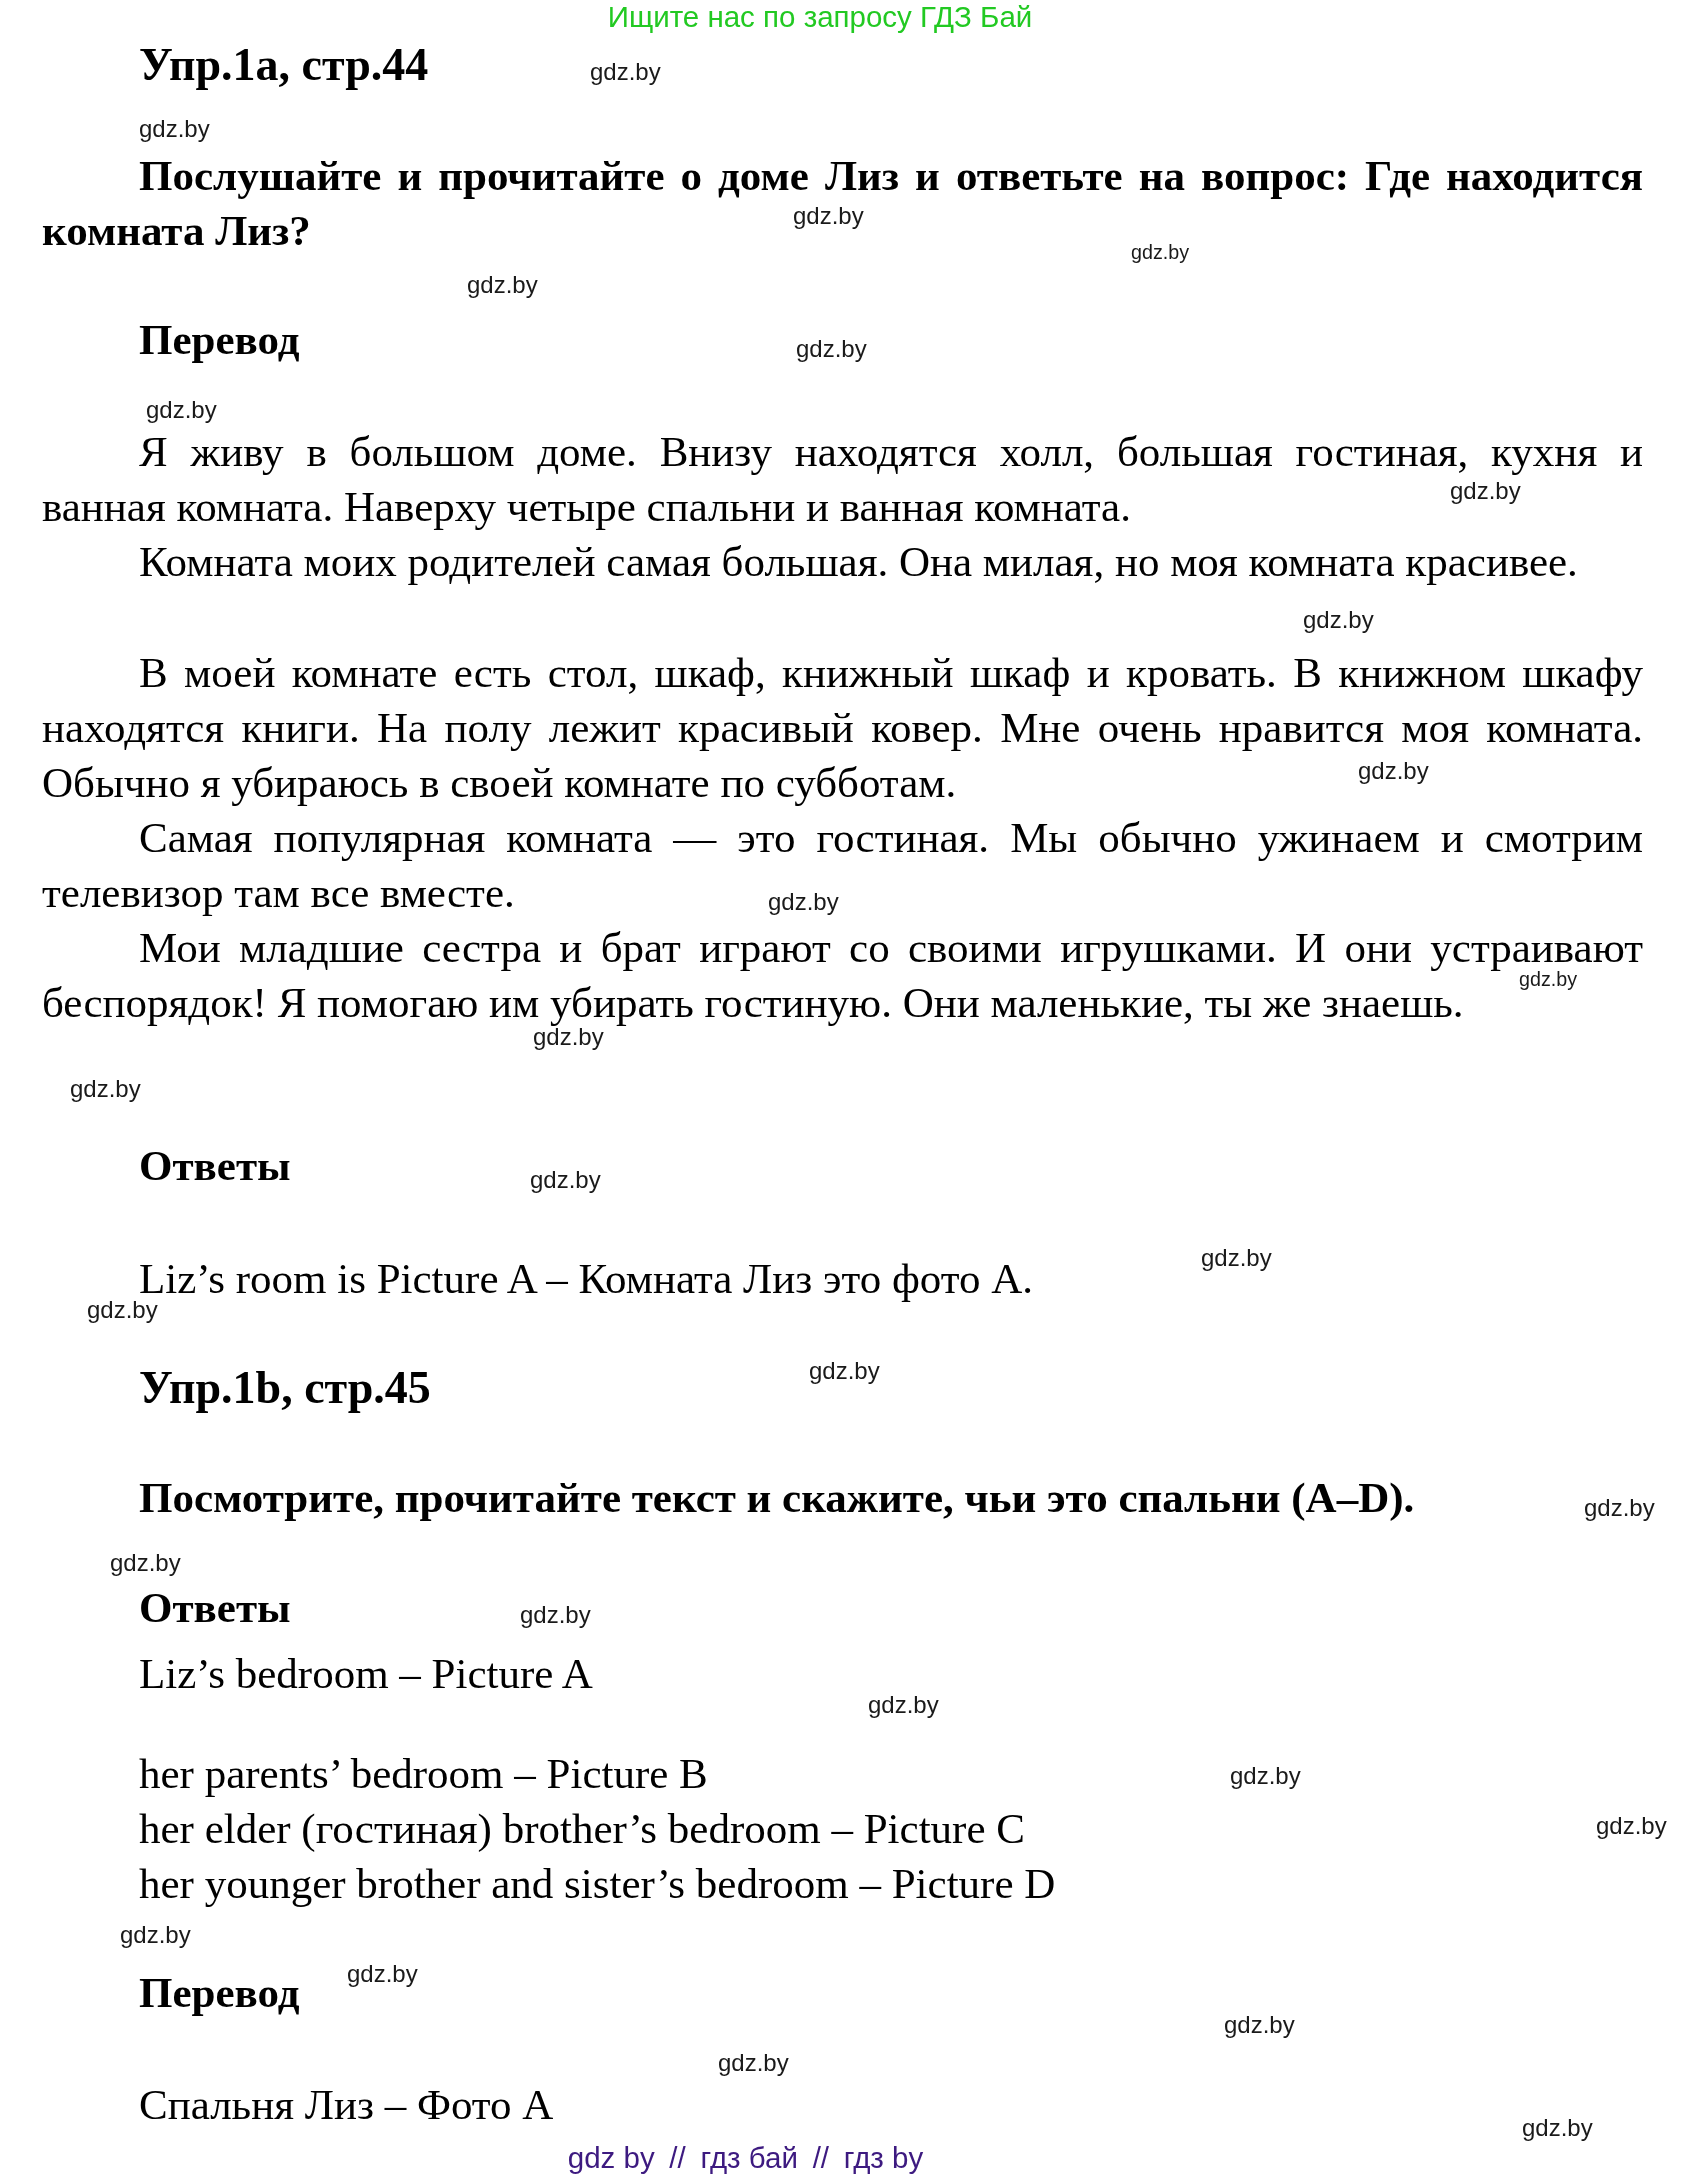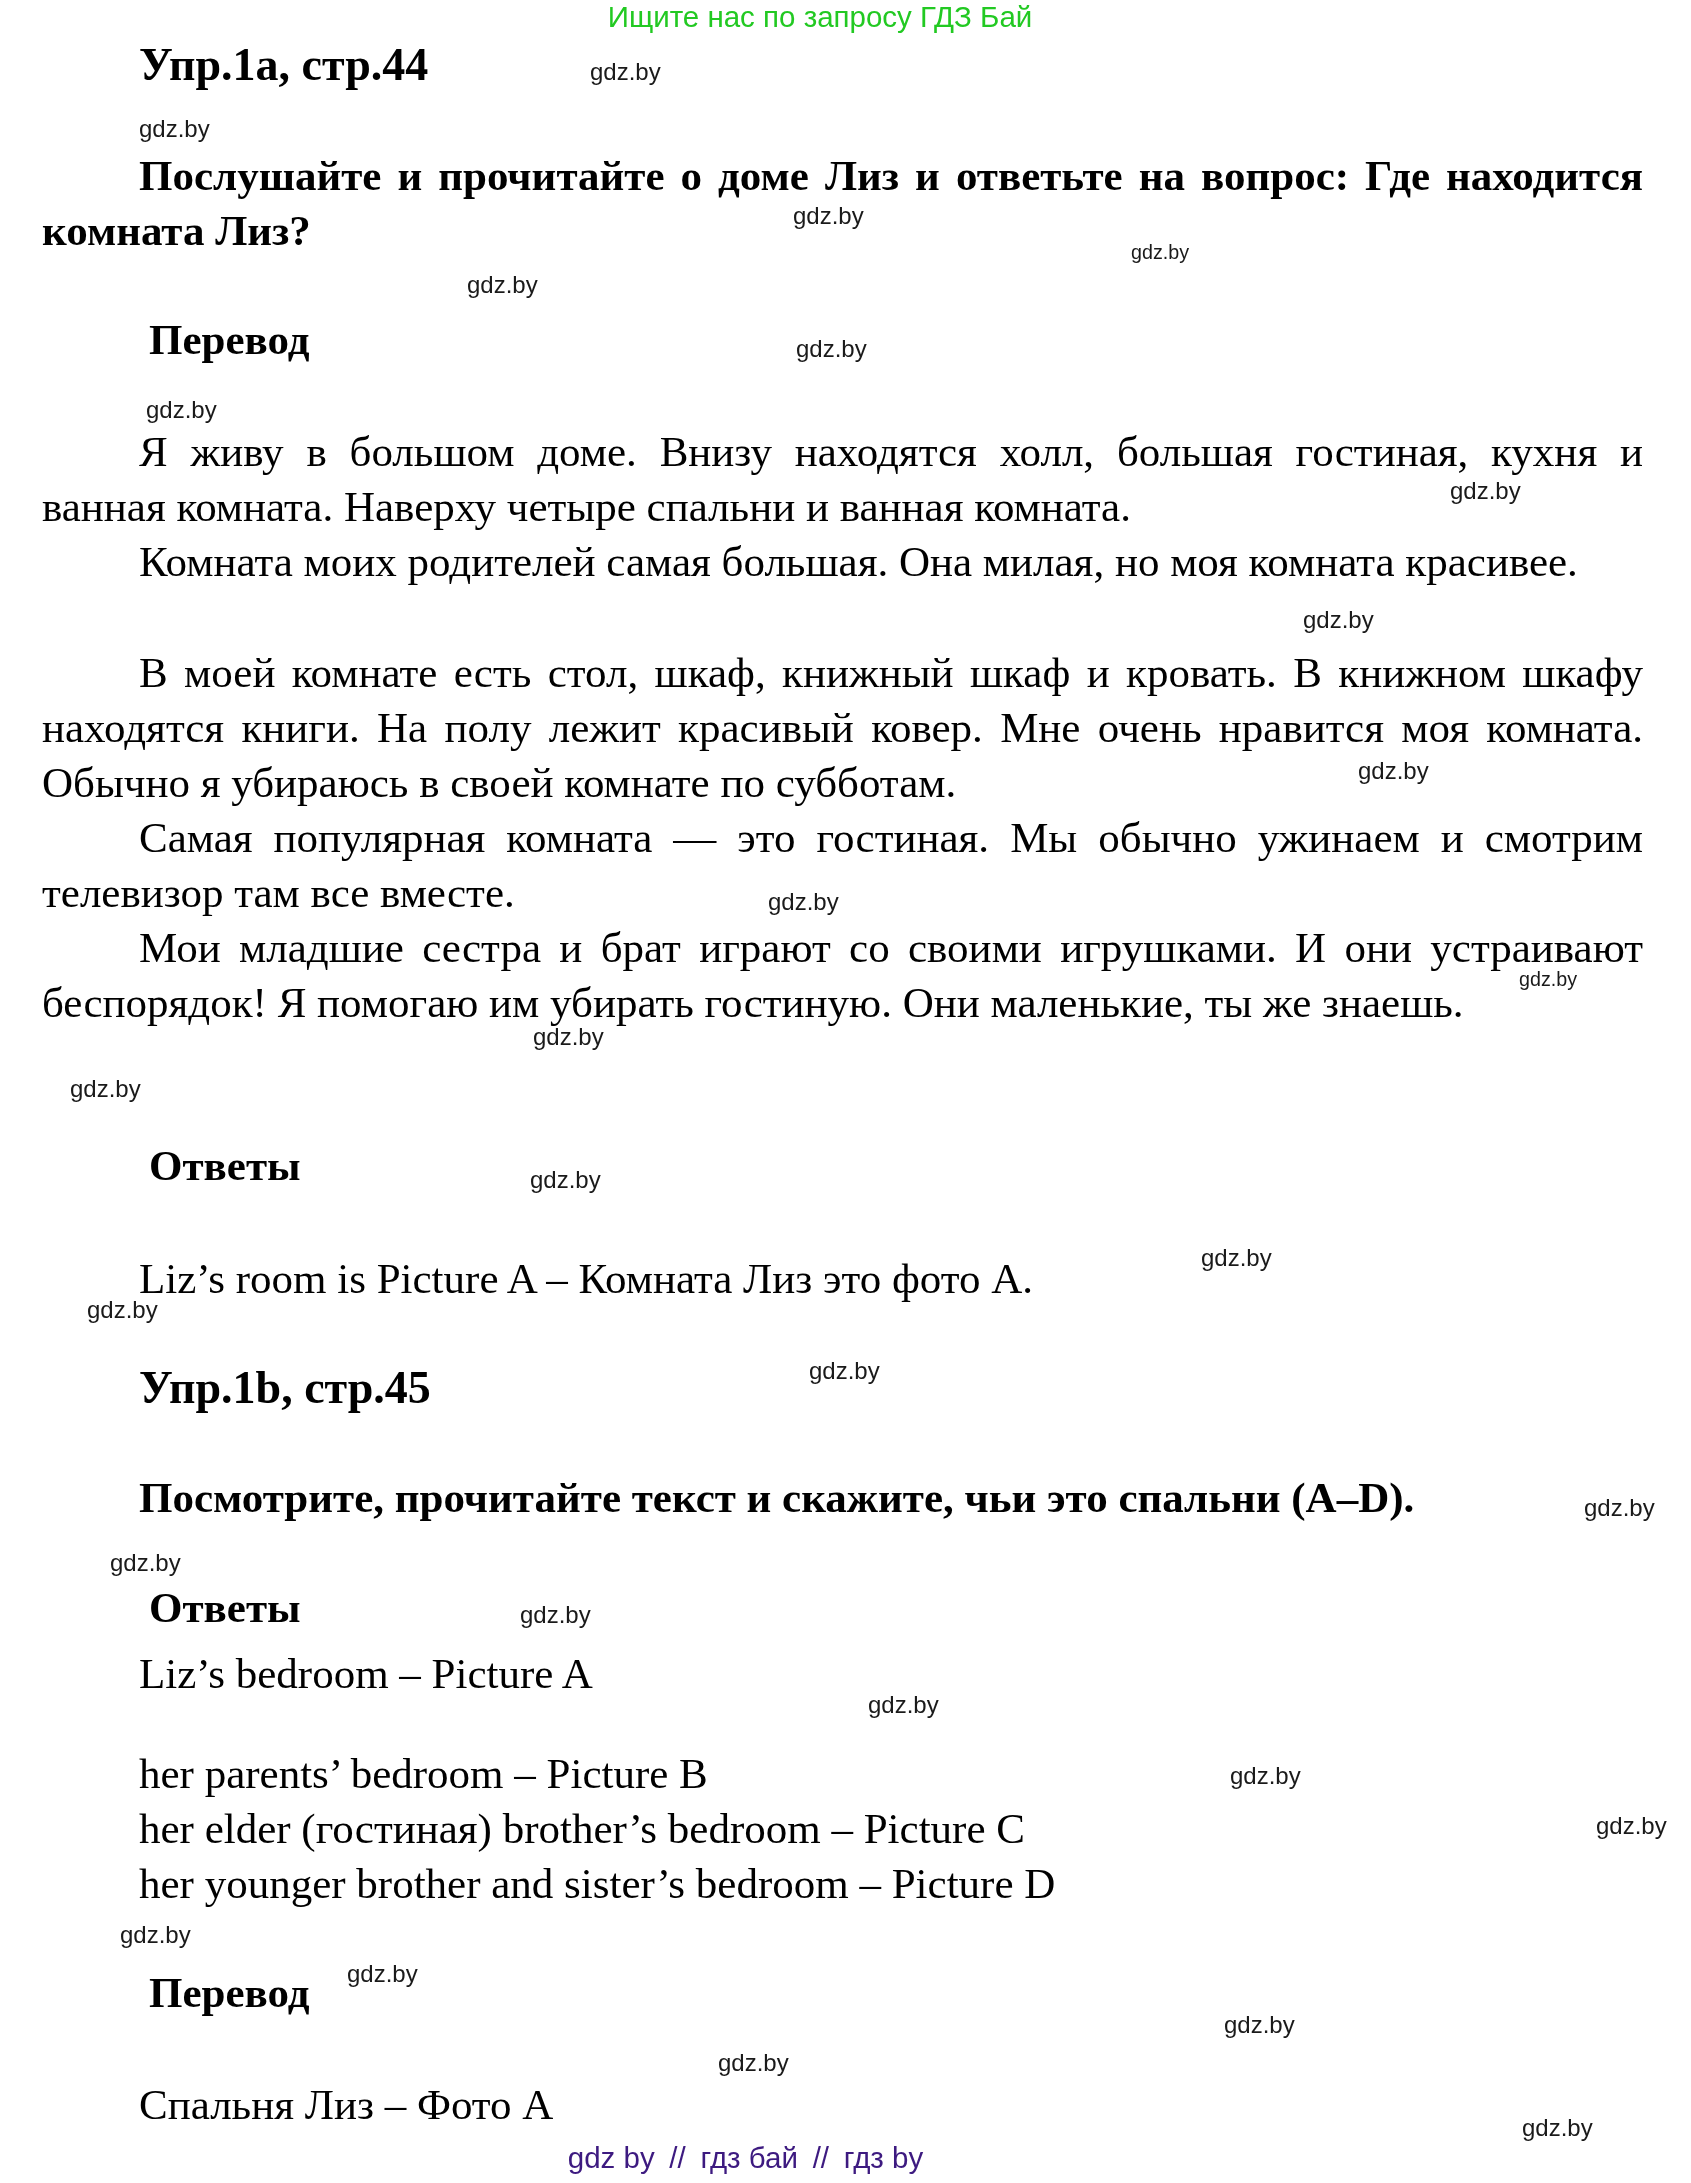--- a/index.html
+++ b/index.html
@@ -7,21 +7,21 @@
          font-family: "Liberation Serif", "DejaVu Serif", serif; color: #000; }
   .abs { position: absolute; white-space: nowrap; }
   .banner { top: 0; left: 0; width: 1640px; text-align: center;
             font-family: "Liberation Sans", "DejaVu Sans", sans-serif;
             font-size: 29.5px; line-height: 33px; color: #22c922; }
   .footer { top: 2140px; left: 0; width: 1491px; text-align: center;
             font-family: "Liberation Sans", "DejaVu Sans", sans-serif;
             font-size: 29.5px; line-height: 36px; color: #3d1a80; }
   .footer .sep { margin: 0 14.7px; }
   .h-ex { font-weight: bold; font-size: 46px; line-height: 52px; left: 139px; }
-  .h-sec { font-weight: bold; font-size: 43px; line-height: 52px; left: 149px; }
+  .h-sec { font-weight: bold; font-size: 43px; line-height: 52px; left: 139px; }
   .task { position: absolute; left: 42px; width: 1601px; font-weight: bold;
           font-size: 43px; line-height: 55px; text-align: justify;
           text-align-last: left; text-indent: 97px; }
   .task-one { font-weight: bold; font-size: 43px; line-height: 52px; left: 139px; }
   .para { position: absolute; left: 42px; width: 1601px; font-size: 43px;
           line-height: 55px; text-align: justify; text-align-last: left;
           text-indent: 97px; margin: 0; }
   .line { font-size: 43px; line-height: 55px; left: 139px; }
   .wm { position: absolute; font-family: "Liberation Sans", "DejaVu Sans", sans-serif;
         font-size: 24px; line-height: 26px; color: #1a1a1a; white-space: nowrap; }

